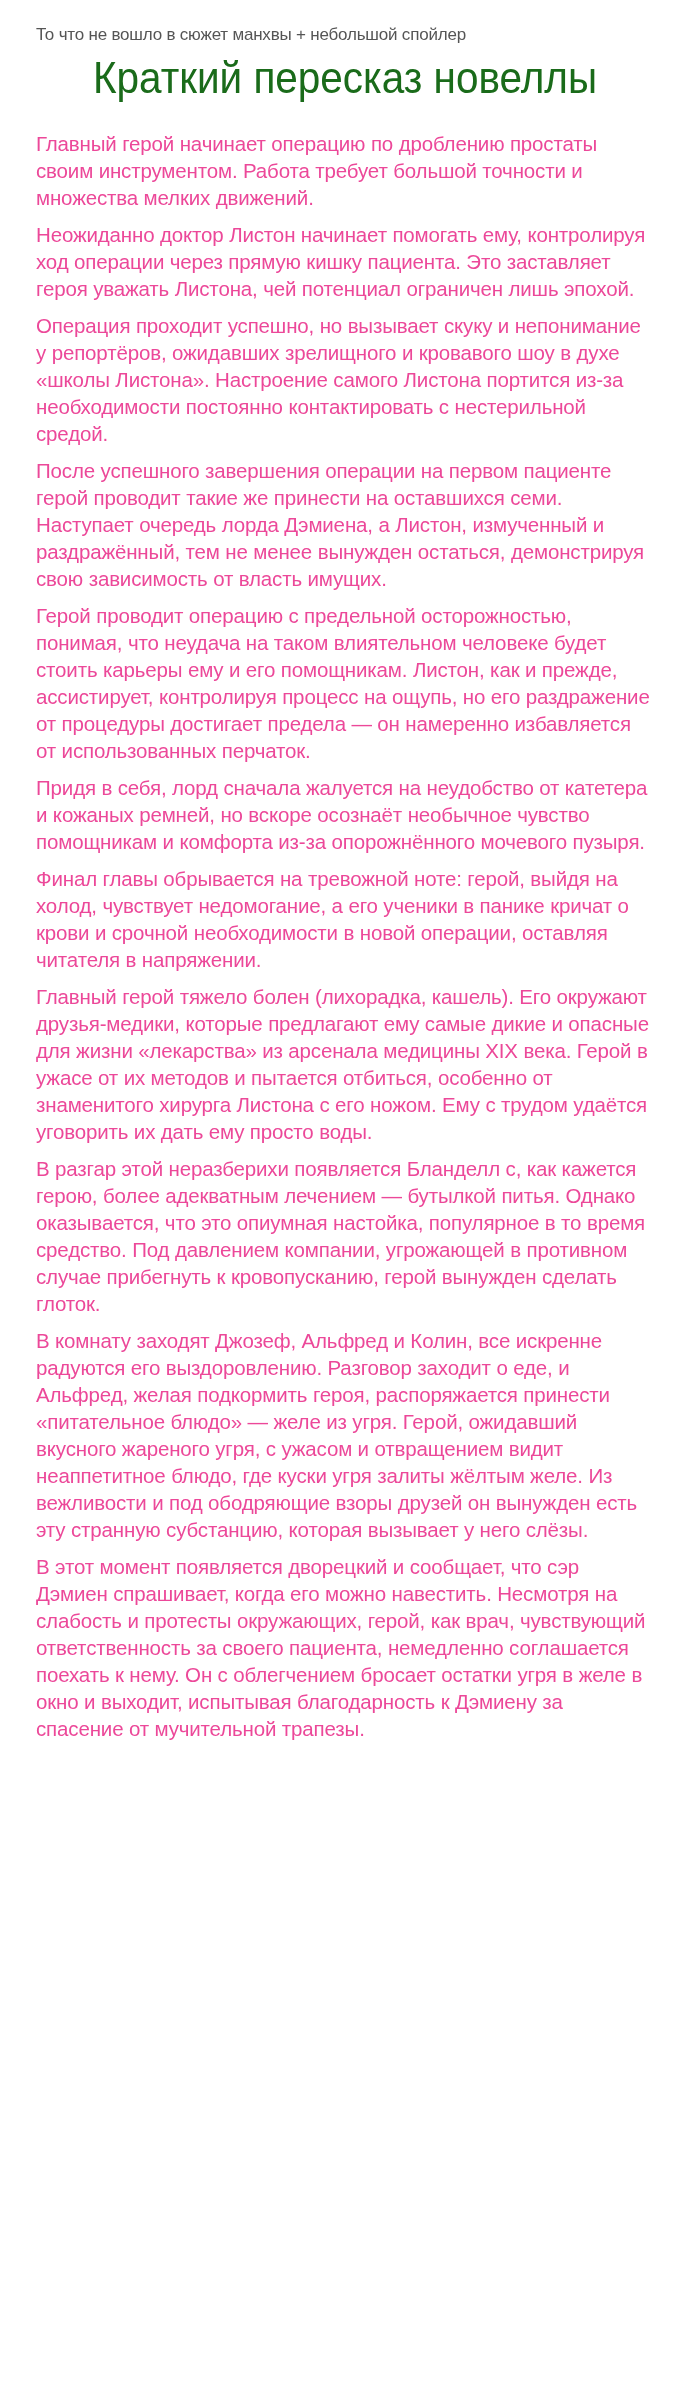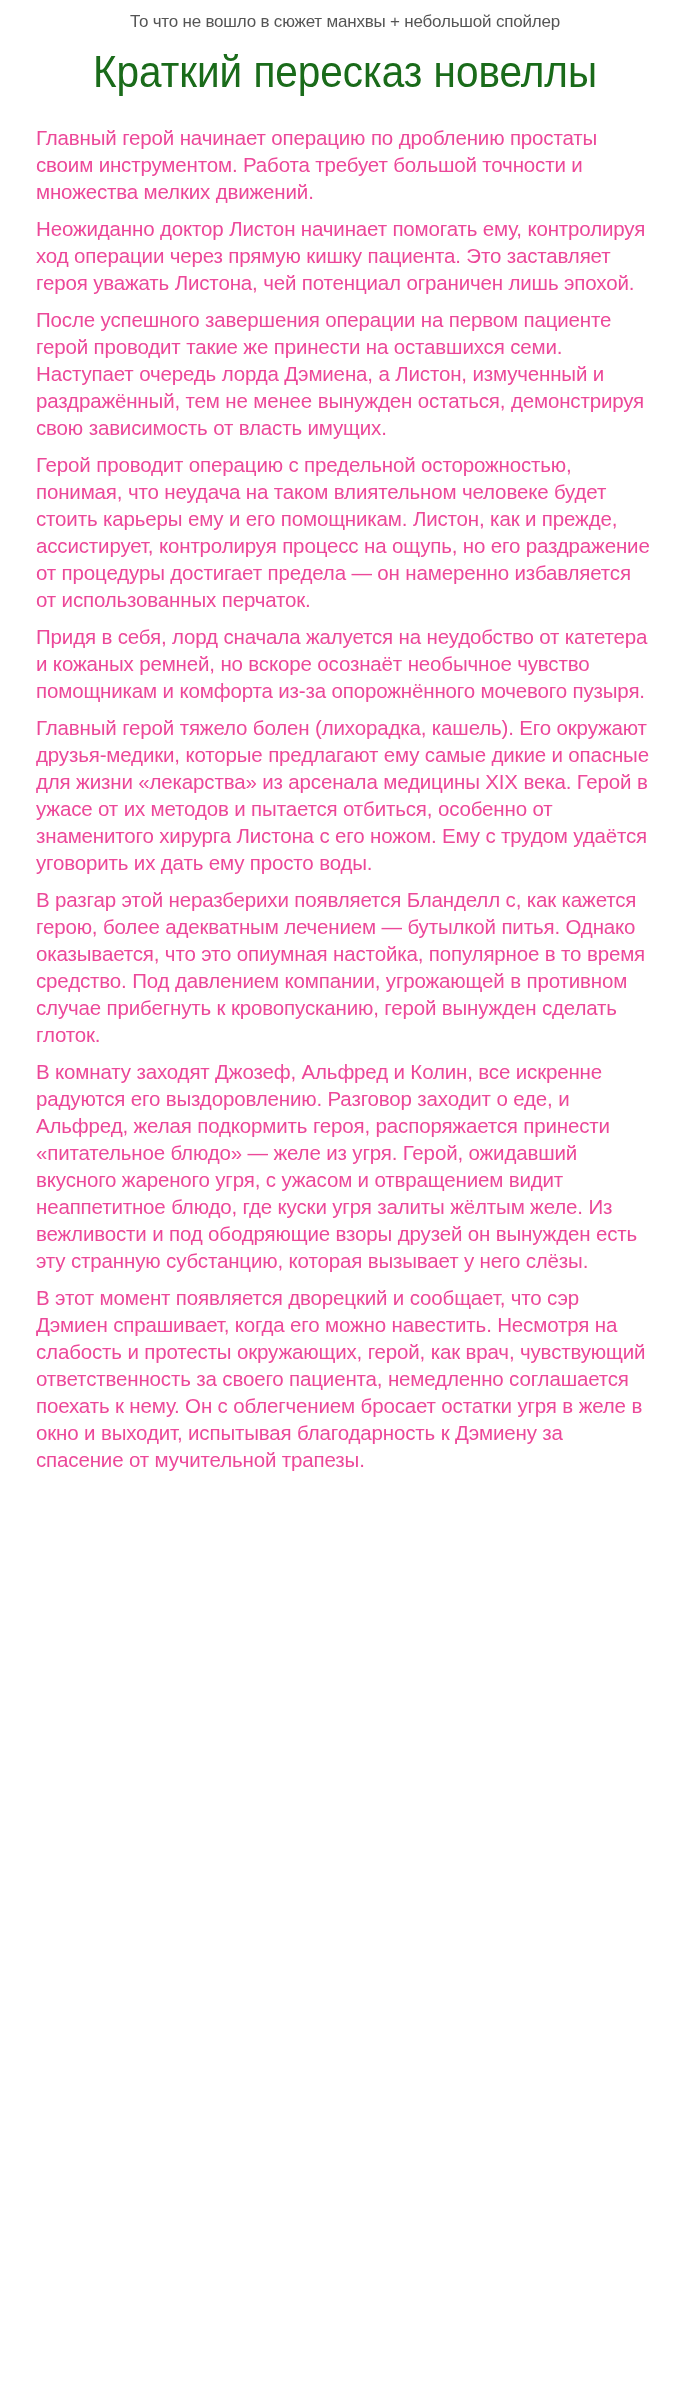--- a/index.html
+++ b/index.html
@@ -12,22 +12,23 @@
       height: 2392px;
       overflow: hidden;
       position: relative;
     }
     .page {
       width: 690px;
       box-sizing: border-box;
       padding: 0 36px 0 36px;
     }
     .subtitle {
-      margin: 11px;
-      text-align: center;
+      margin: 0;
+      padding-top: 24px;
+      text-align: left;
       font-family: "Liberation Sans", sans-serif;
       font-size: 17px;
       line-height: 22px;
       color: #555555;
       letter-spacing: -0.2px;
     }
     .title {
       margin: 4px 0 0 0;
       text-align: center;
       font-family: "Liberation Sans", sans-serif;
@@ -54,21 +55,23 @@
 </head>
 <body>
 
 <div class="page">
   <p class="subtitle">То что не вошло в сюжет манхвы + небольшой спойлер</p>
   <h1 class="title">Краткий пересказ новеллы</h1>
 
   <div class="content">
     <p class="para">Главный герой начинает операцию по дроблению простаты своим инструментом. Работа требует большой точности и множества мелких движений.</p>
     <p class="para">Неожиданно доктор Листон начинает помогать ему, контролируя ход операции через прямую кишку пациента. Это заставляет героя уважать Листона, чей потенциал ограничен лишь эпохой.</p>
+    <p class="para">Операция проходит успешно, но вызывает скуку и непонимание у репортёров, ожидавших зрелищного и кровавого шоу в духе «школы Листона». Настроение самого Листона портится из-за необходимости постоянно контактировать с нестерильной средой.</p>
     <p class="para">После успешного завершения операции на первом пациенте герой проводит такие же принести на оставшихся семи. Наступает очередь лорда Дэмиена, а Листон, измученный и раздражённый, тем не менее вынужден остаться, демонстрируя свою зависимость от власть имущих.</p>
     <p class="para">Герой проводит операцию с предельной осторожностью, понимая, что неудача на таком влиятельном человеке будет стоить карьеры ему и его помощникам. Листон, как и прежде, ассистирует, контролируя процесс на ощупь, но его раздражение от процедуры достигает предела — он намеренно избавляется от использованных перчаток.</p>
     <p class="para">Придя в себя, лорд сначала жалуется на неудобство от катетера и кожаных ремней, но вскоре осознаёт необычное чувство помощникам и комфорта из-за опорожнённого мочевого пузыря.</p>
+    <p class="para">Финал главы обрывается на тревожной ноте: герой, выйдя на холод, чувствует недомогание, а его ученики в панике кричат о крови и срочной необходимости в новой операции, оставляя читателя в напряжении.</p>
     <p class="para">Главный герой тяжело болен (лихорадка, кашель). Его окружают друзья-медики, которые предлагают ему самые дикие и опасные для жизни «лекарства» из арсенала медицины XIX века. Герой в ужасе от их методов и пытается отбиться, особенно от знаменитого хирурга Листона с его ножом. Ему с трудом удаётся уговорить их дать ему просто воды.</p>
     <p class="para">В разгар этой неразберихи появляется Бланделл с, как кажется герою, более адекватным лечением — бутылкой питья. Однако оказывается, что это опиумная настойка, популярное в то время средство. Под давлением компании, угрожающей в противном случае прибегнуть к кровопусканию, герой вынужден сделать глоток.</p>
     <p class="para">В комнату заходят Джозеф, Альфред и Колин, все искренне радуются его выздоровлению. Разговор заходит о еде, и Альфред, желая подкормить героя, распоряжается принести «питательное блюдо» — желе из угря. Герой, ожидавший вкусного жареного угря, с ужасом и отвращением видит неаппетитное блюдо, где куски угря залиты жёлтым желе. Из вежливости и под ободряющие взоры друзей он вынужден есть эту странную субстанцию, которая вызывает у него слёзы.</p>
     <p class="para">В этот момент появляется дворецкий и сообщает, что сэр Дэмиен спрашивает, когда его можно навестить. Несмотря на слабость и протесты окружающих, герой, как врач, чувствующий ответственность за своего пациента, немедленно соглашается поехать к нему. Он с облегчением бросает остатки угря в желе в окно и выходит, испытывая благодарность к Дэмиену за спасение от мучительной трапезы.</p>
   </div>
 </div>
 
 </body></html>

